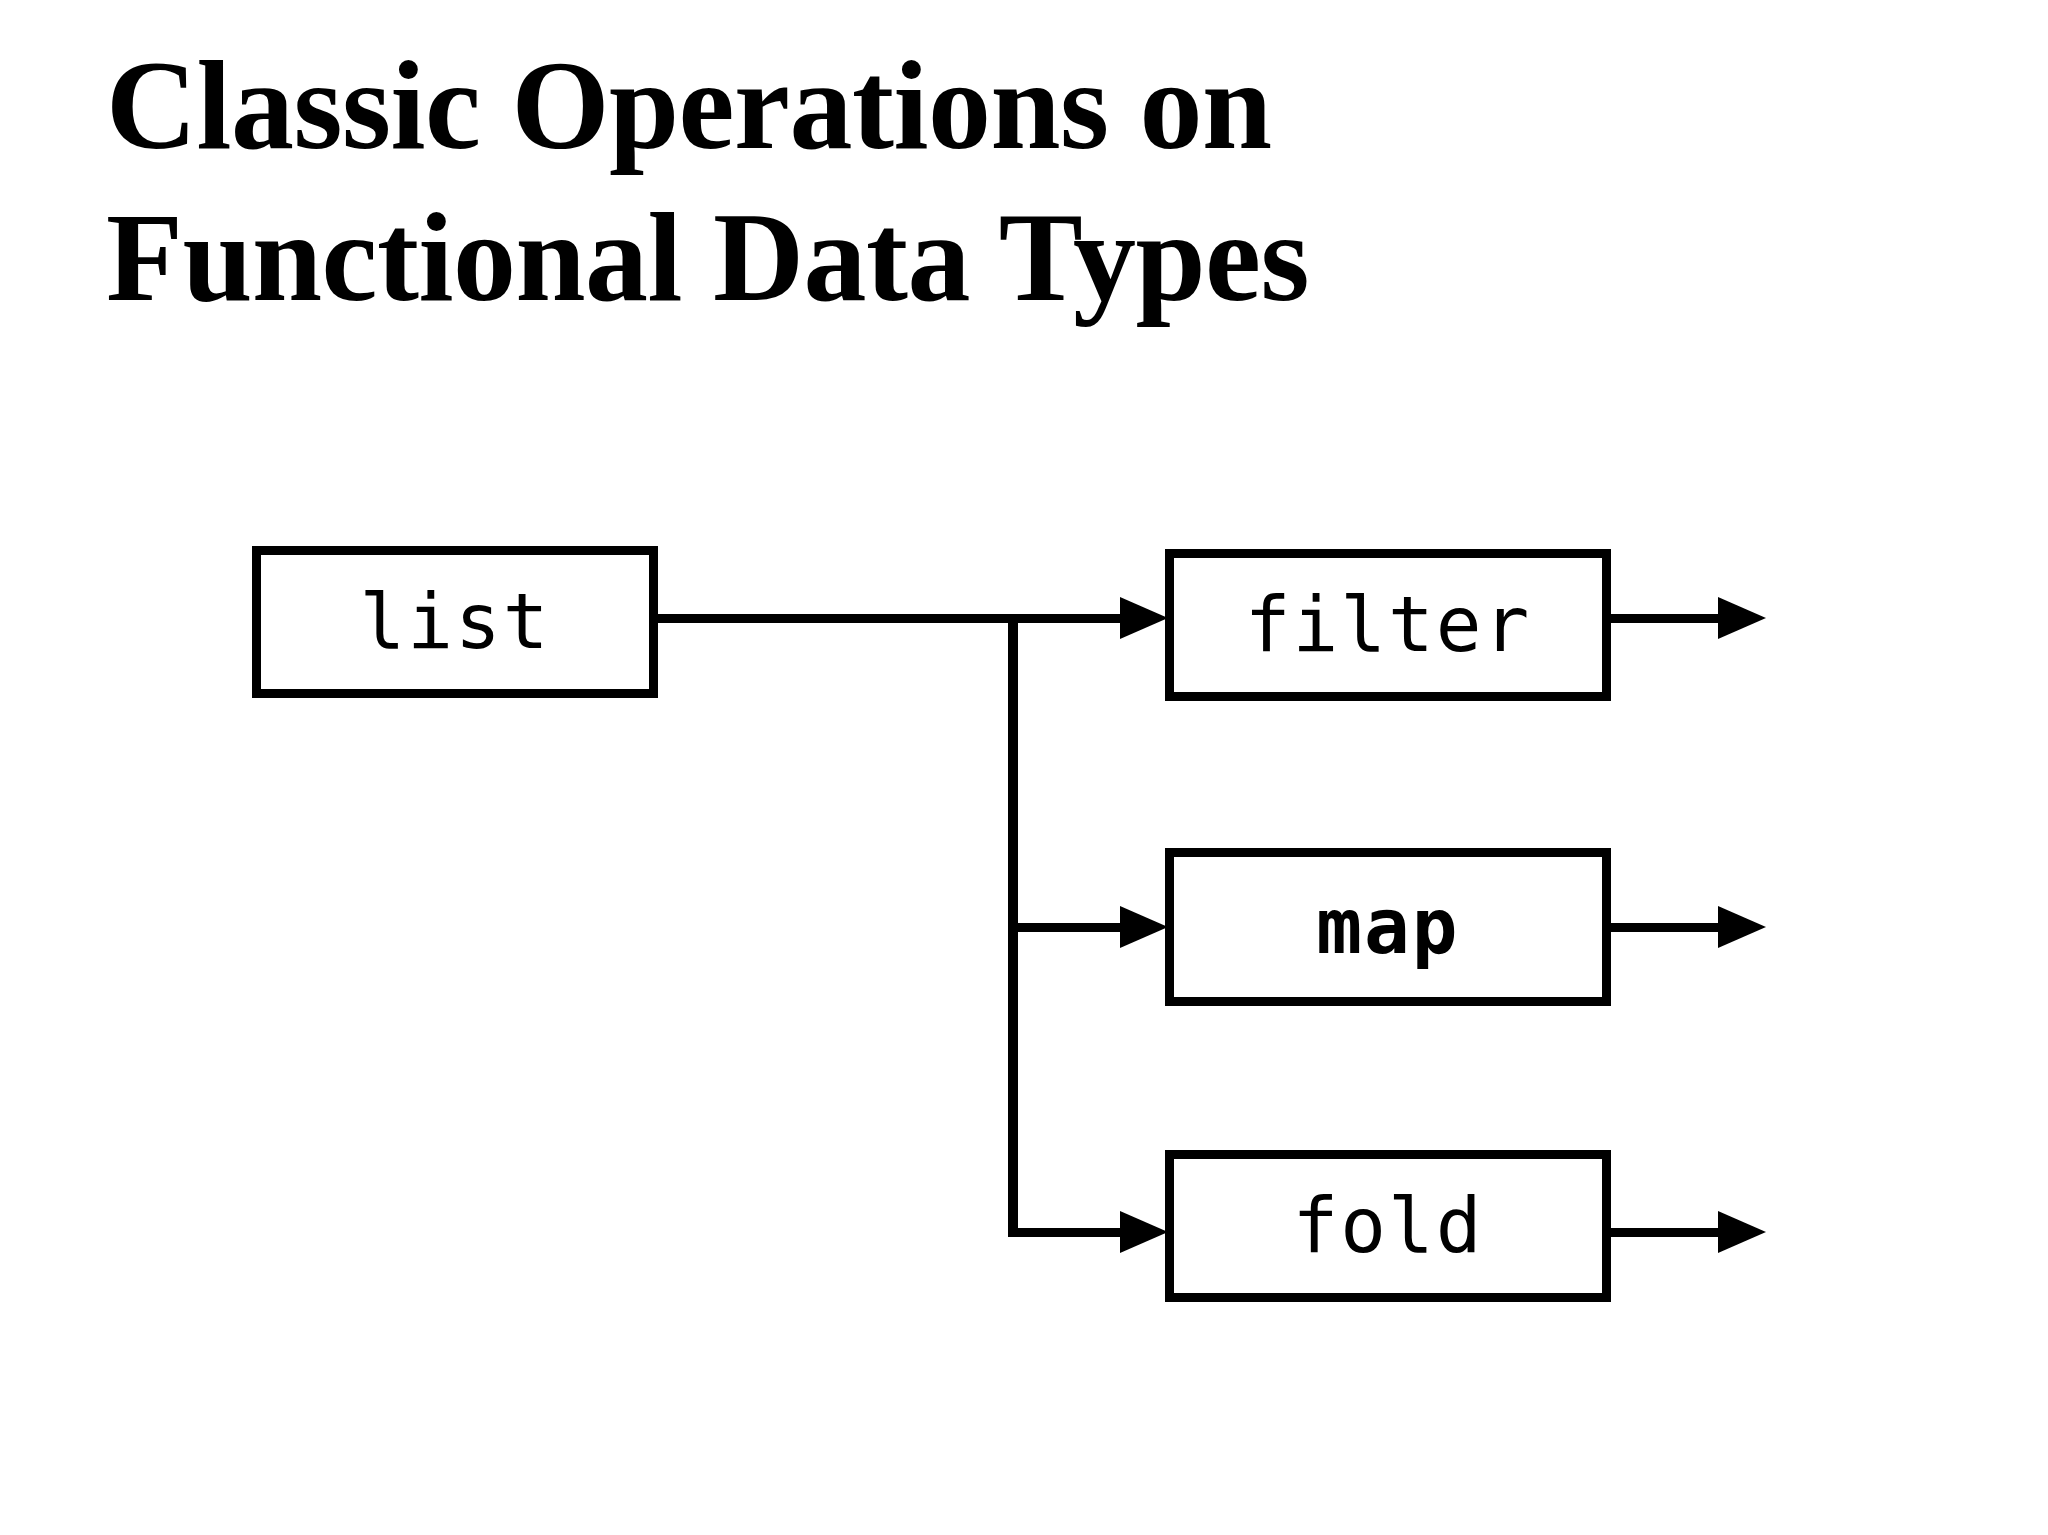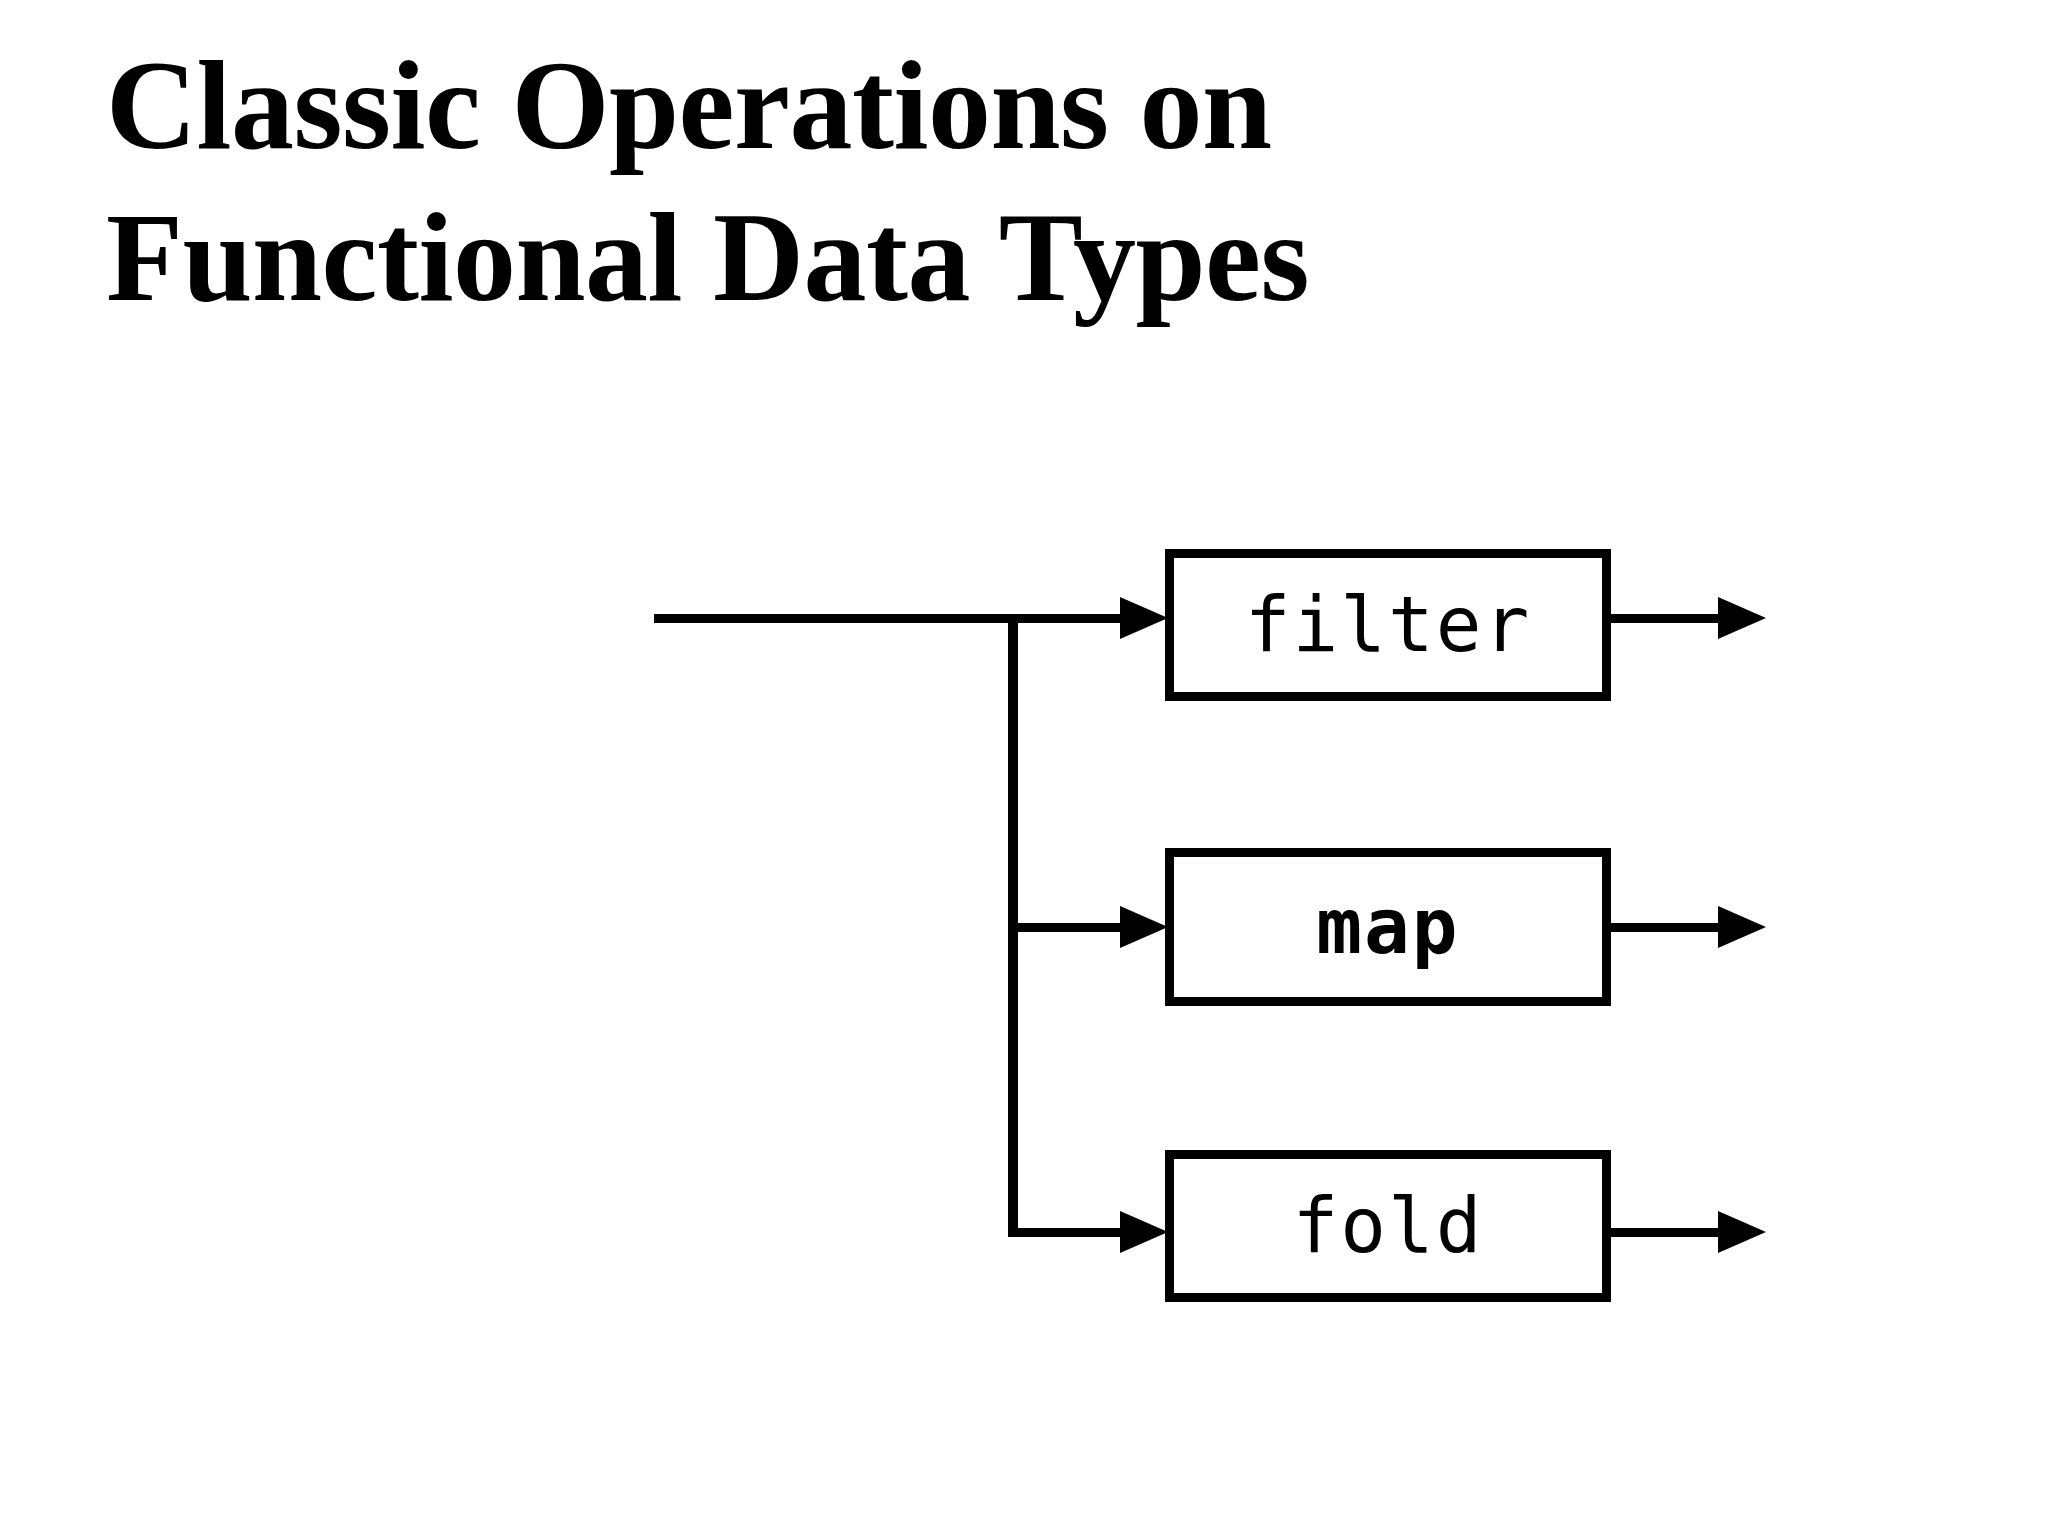--- a/index.html
+++ b/index.html
@@ -113,20 +113,23 @@
 </head>
 <body>
 
 <div id="slide">
 
   <div id="title">Classic Operations on
 Functional Data Types</div>
 
   <div id="diagram">
 
+    <div class="node" id="node-list">
+      <span class="node-label">list</span>
+    </div>
 
     <div class="node" id="node-filter">
       <span class="node-label">filter</span>
     </div>
 
     <div class="node" id="node-map">
       <span class="node-label">map</span>
     </div>
 
     <div class="node" id="node-fold">

